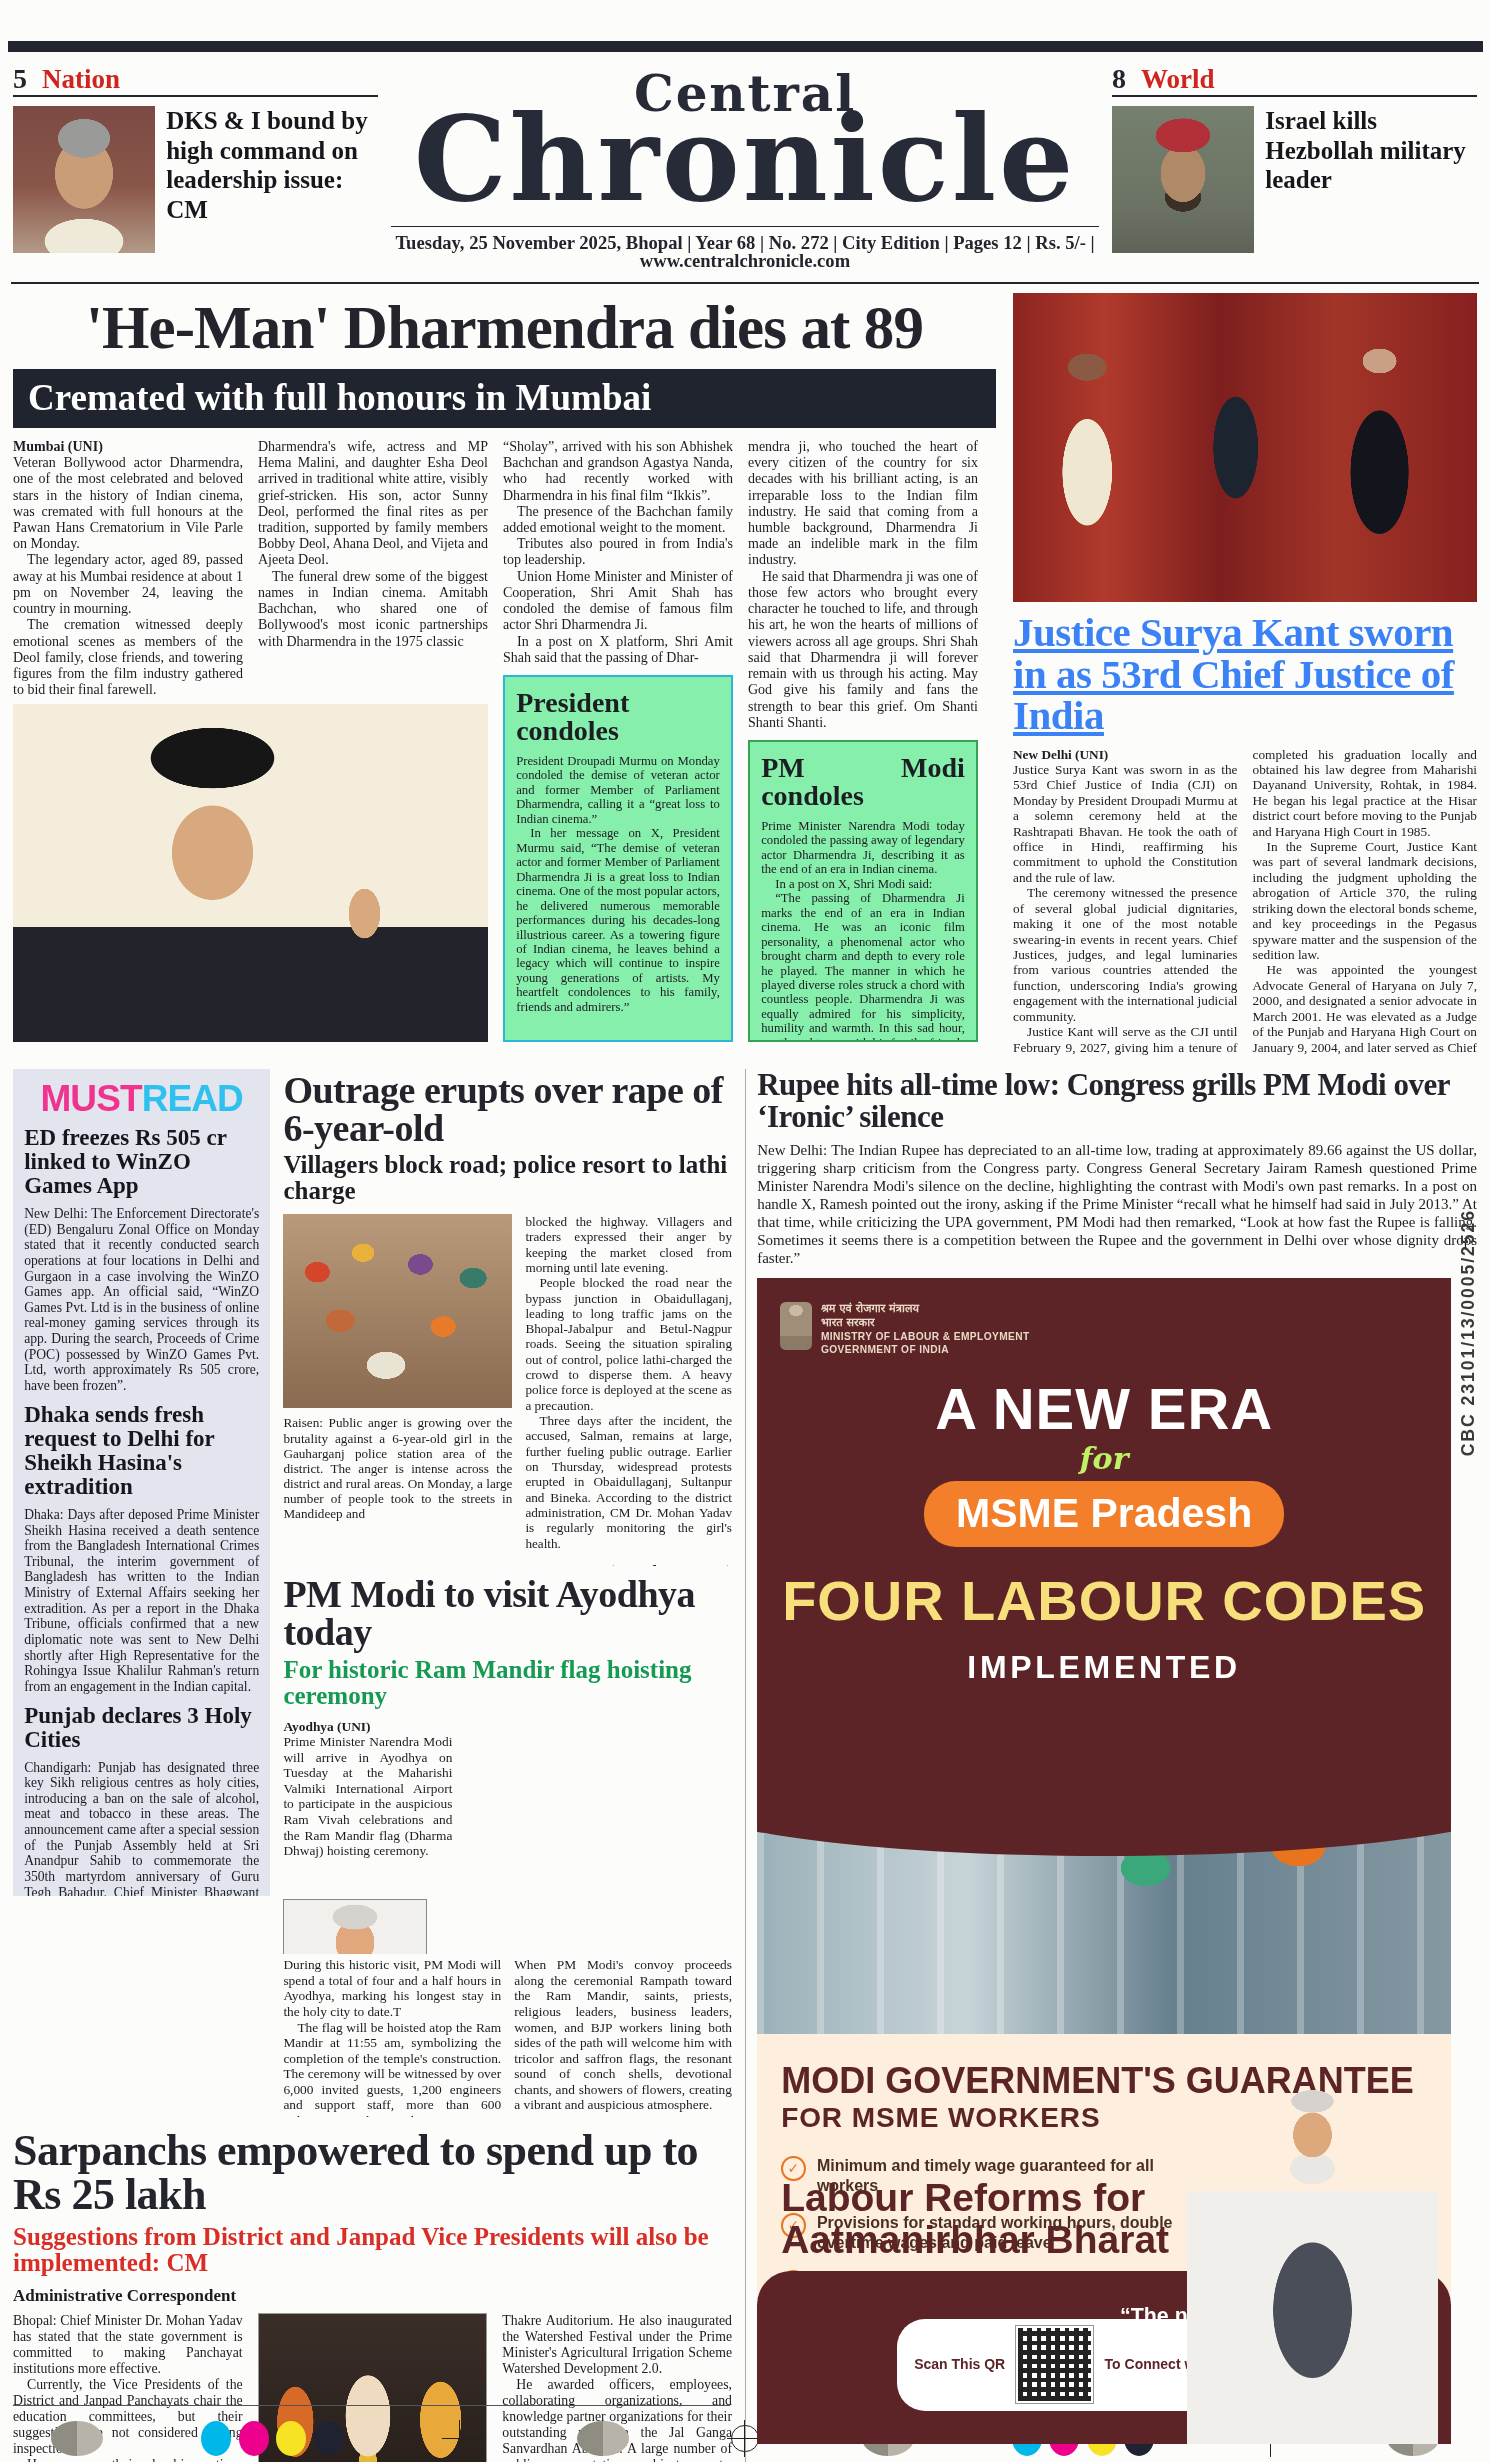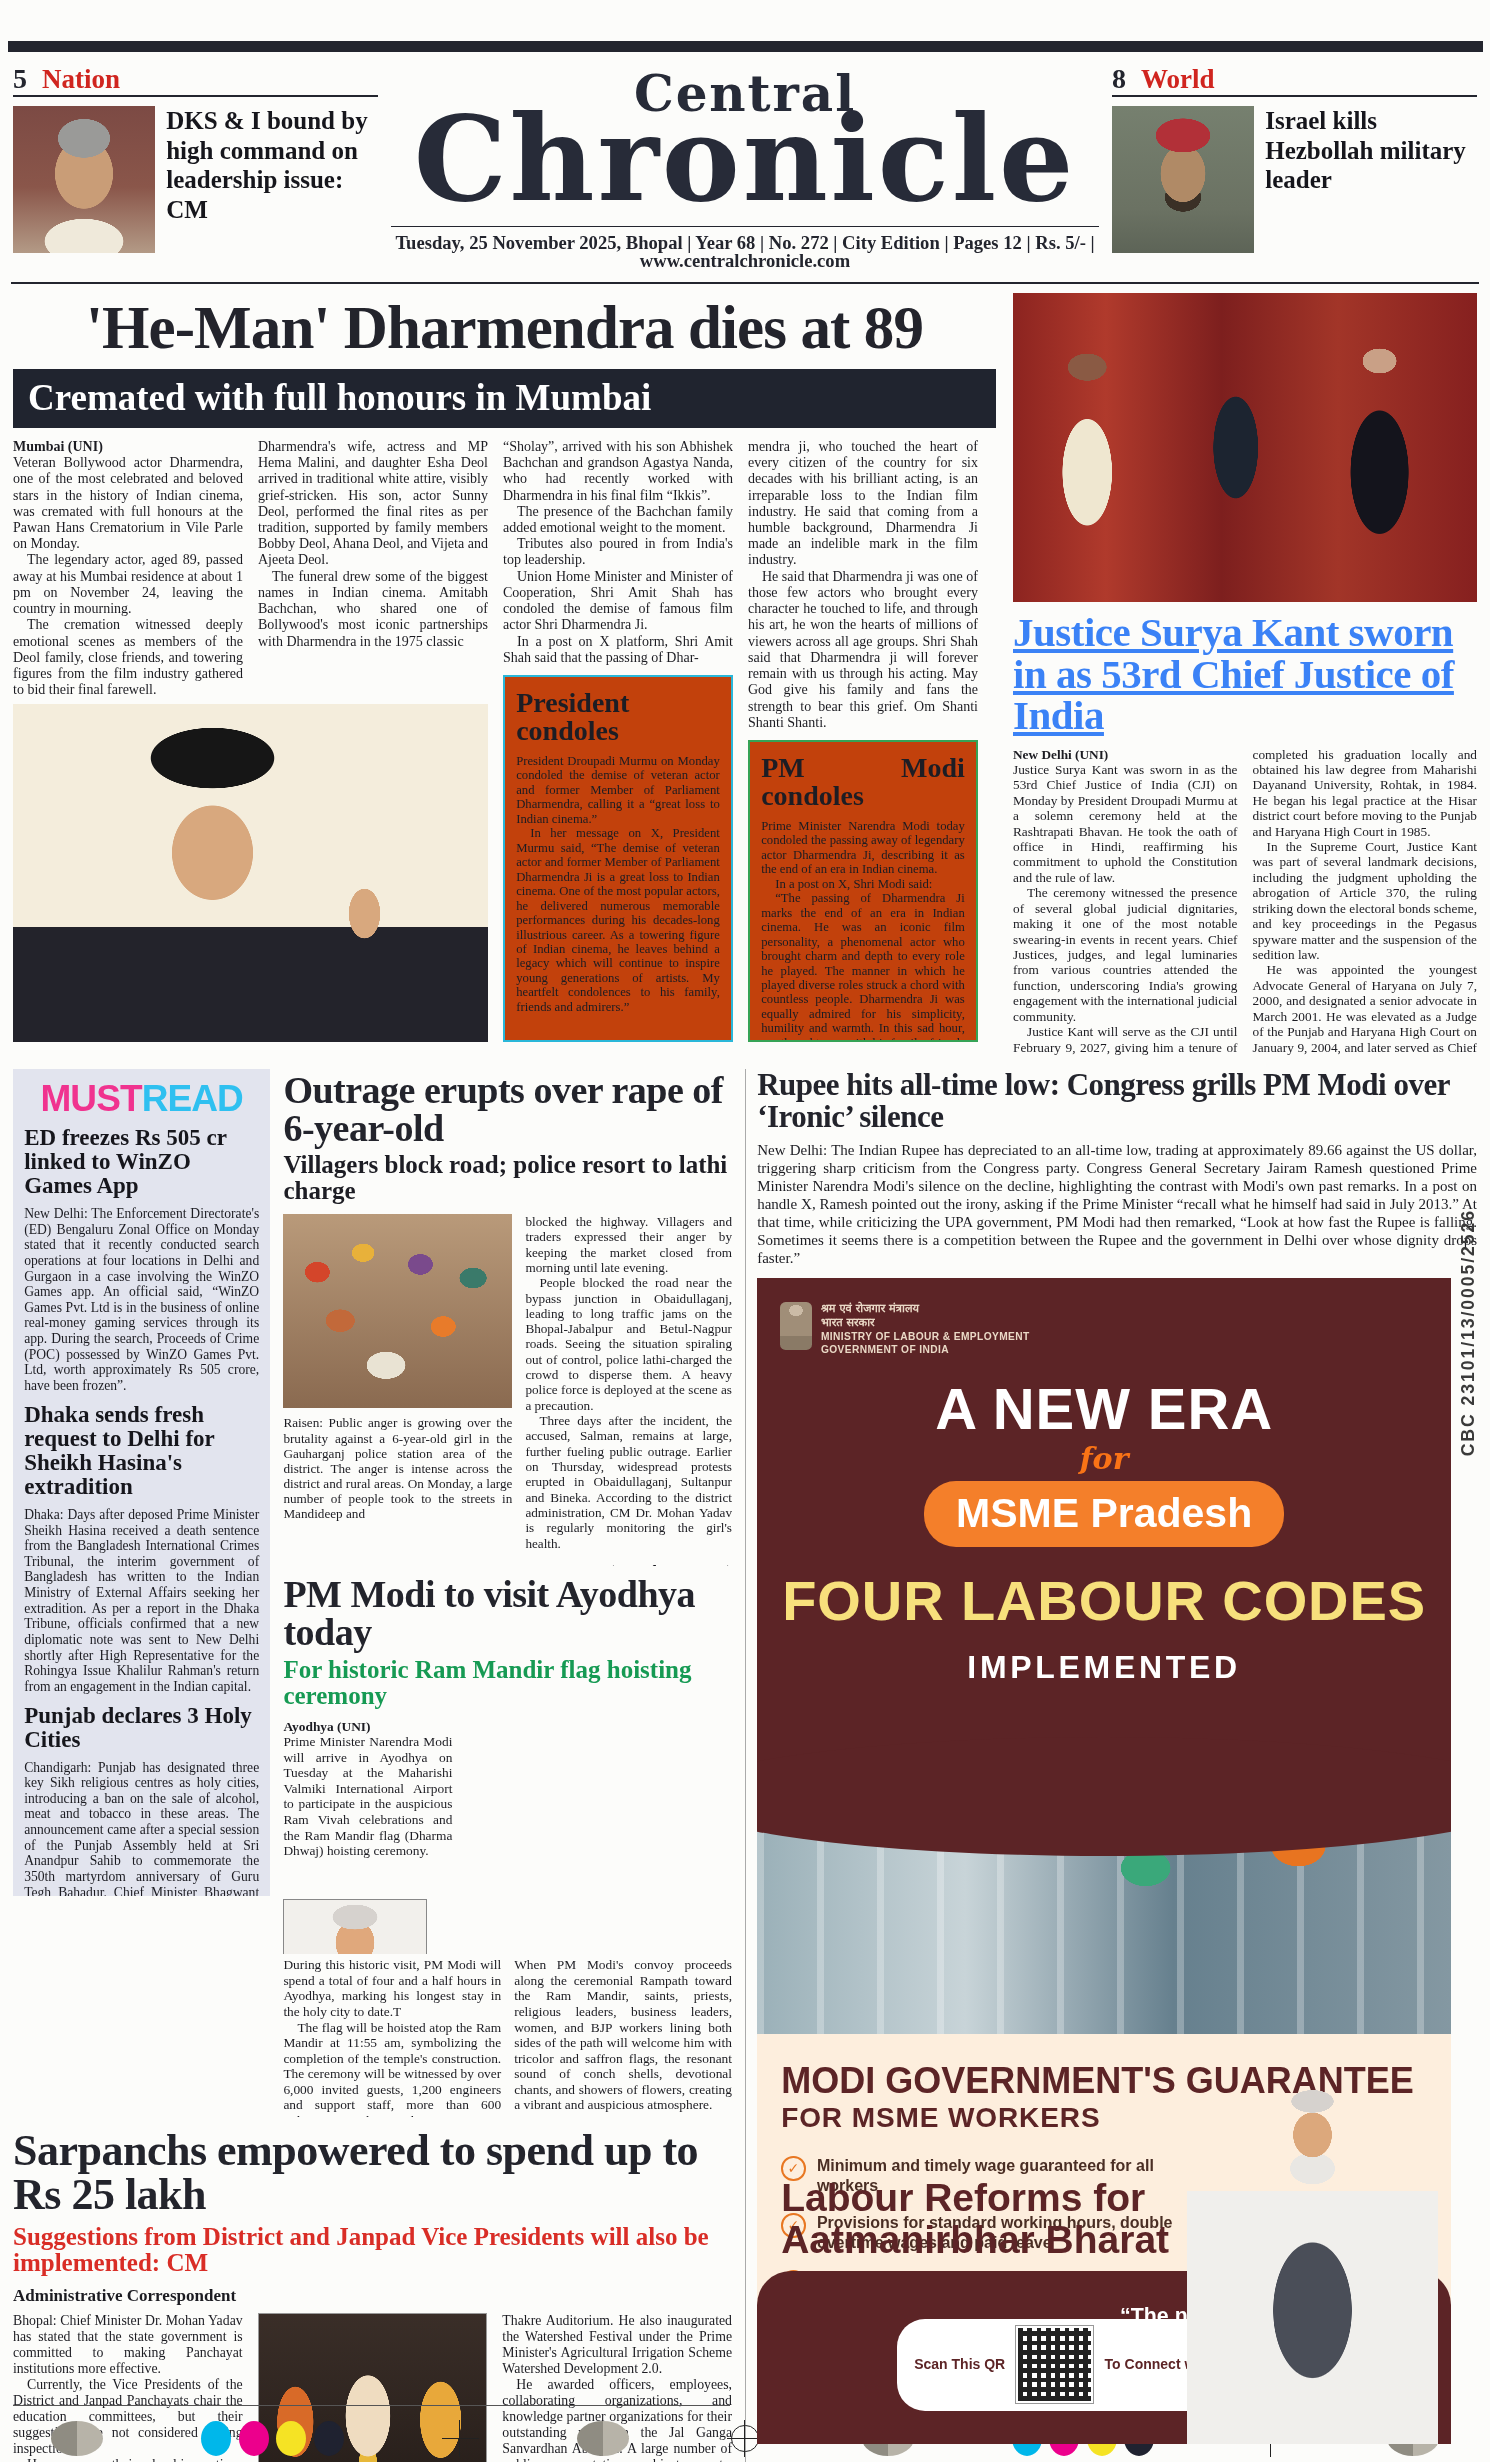--- a/index.html
+++ b/index.html
@@ -79,21 +79,21 @@
                 text-align:center;margin:3.7px 0 11.2px;}
   .banner{background:#20242f;color:#fff;font:700 37px/1 "Liberation Serif",serif;
           padding:9.3px 15px 12px;margin-bottom:11.2px;}
   .lead-grid{display:flex;gap:15px;height:603px;overflow:hidden;font-size:14px;}
   .lhalf{width:475px;flex:0 0 475px;display:flex;flex-direction:column;}
   .lhalf-cols{display:flex;gap:15px;}
   .lcol-s{width:230px;flex:0 0 230px;}
   .dharm-photo{flex:1;margin-top:5.6px;min-height:158px;}
   .lcol{width:230px;flex:0 0 230px;display:flex;flex-direction:column;}
   .dl{font-weight:700;line-height:1.16;}
-  .sidebox{margin-top:9.3px;flex:1;overflow:hidden;padding:9.3px 11.2px;background:#c2410c;}
+  .sidebox{margin-top:9.3px;flex:1;overflow:hidden;padding:9.3px 11.2px;background:#86efac;}
   .sidebox.cyan{border:2.8px solid #2ab7d9;}
   .sidebox.green{border:2.8px solid #36a356;}
   .sidebox h3{font:700 28px/1 "Liberation Serif",serif;color:#1d1d24;margin:1.9px 0 9.3px;}
   .sidebox .p{font-size:12.7px;line-height:1.14;}
 
   .justice{flex:1;}
   .j-photo{height:309px;}
   .justice h2{font:700 41px/1.02 "Liberation Serif",serif;letter-spacing:-0.5px;color:#3b82f6;margin:9.3px 0 9.3px;text-decoration:underline;}
   .j-cols{display:flex;gap:15px;height:311px;overflow:hidden;font-size:13.3px;}
   .j-cols .col{flex:1;}
@@ -150,21 +150,21 @@
   .ad-top::after{content:'';position:absolute;left:-12%;right:-12%;bottom:-60px;height:119px;
      background:#5c2426;border-radius:50%;}
   .ministry{position:absolute;top:24px;left:22.4px;display:flex;gap:9.3px;align-items:flex-start;color:#ead9c6;}
   .emblem{width:32px;height:48px;background:
      radial-gradient(11.2px 9.3px at 50% 18%, #cbbba6 60%, transparent 61%),
      linear-gradient(180deg,#a08e78 0 70%,#8a7a66 70% 100%);border-radius:5.6px;}
   .ministry .t1{font:700 11.2px/1.25 "DejaVu Sans",sans-serif;}
   .ministry .t2{font:700 10.2px/1.3 "Liberation Sans",sans-serif;letter-spacing:0.4px;}
   .ad-head{position:relative;z-index:2;text-align:center;padding-top:102px;}
   .ad-l1{font:900 58px/1 "Liberation Sans",sans-serif;color:#fff;letter-spacing:0.9px;}
-  .ad-l2{font:italic 700 30px/1.4 "DejaVu Serif",serif;color:#f97316;}
+  .ad-l2{font:italic 700 30px/1.4 "DejaVu Serif",serif;color:#bef264;}
   .ad-l3{display:inline-block;background:#f47f2a;color:#fff;font:900 41px/1 "Liberation Sans",sans-serif;
          padding:11.2px 32px 13px;border-radius:32px;margin-top:1.9px;}
   .ad-l4{font:900 56px/1 "Liberation Sans",sans-serif;color:#f7e07c;margin-top:26px;letter-spacing:0.9px;}
   .ad-l5{font:700 32px/1 "Liberation Sans",sans-serif;color:#fff;margin-top:22.4px;letter-spacing:3.7px;}
   .ad-cream{position:absolute;left:0;right:0;top:756px;bottom:173px;z-index:2;background:#fdeedd;}
   .guarantee{margin:28px 24px 0;color:#5c2426;}
   .g1{font:900 36px/1.05 "Liberation Sans",sans-serif;}
   .g2{font:700 28px/1.1 "Liberation Sans",sans-serif;letter-spacing:0.9px;margin-top:3.7px;}
   .checklist{margin:22.4px 24px 0;width:410px;}
   .chk{display:flex;gap:11.2px;margin-bottom:17px;font:700 16px/1.25 "Liberation Sans",sans-serif;color:#4a2e24;}

